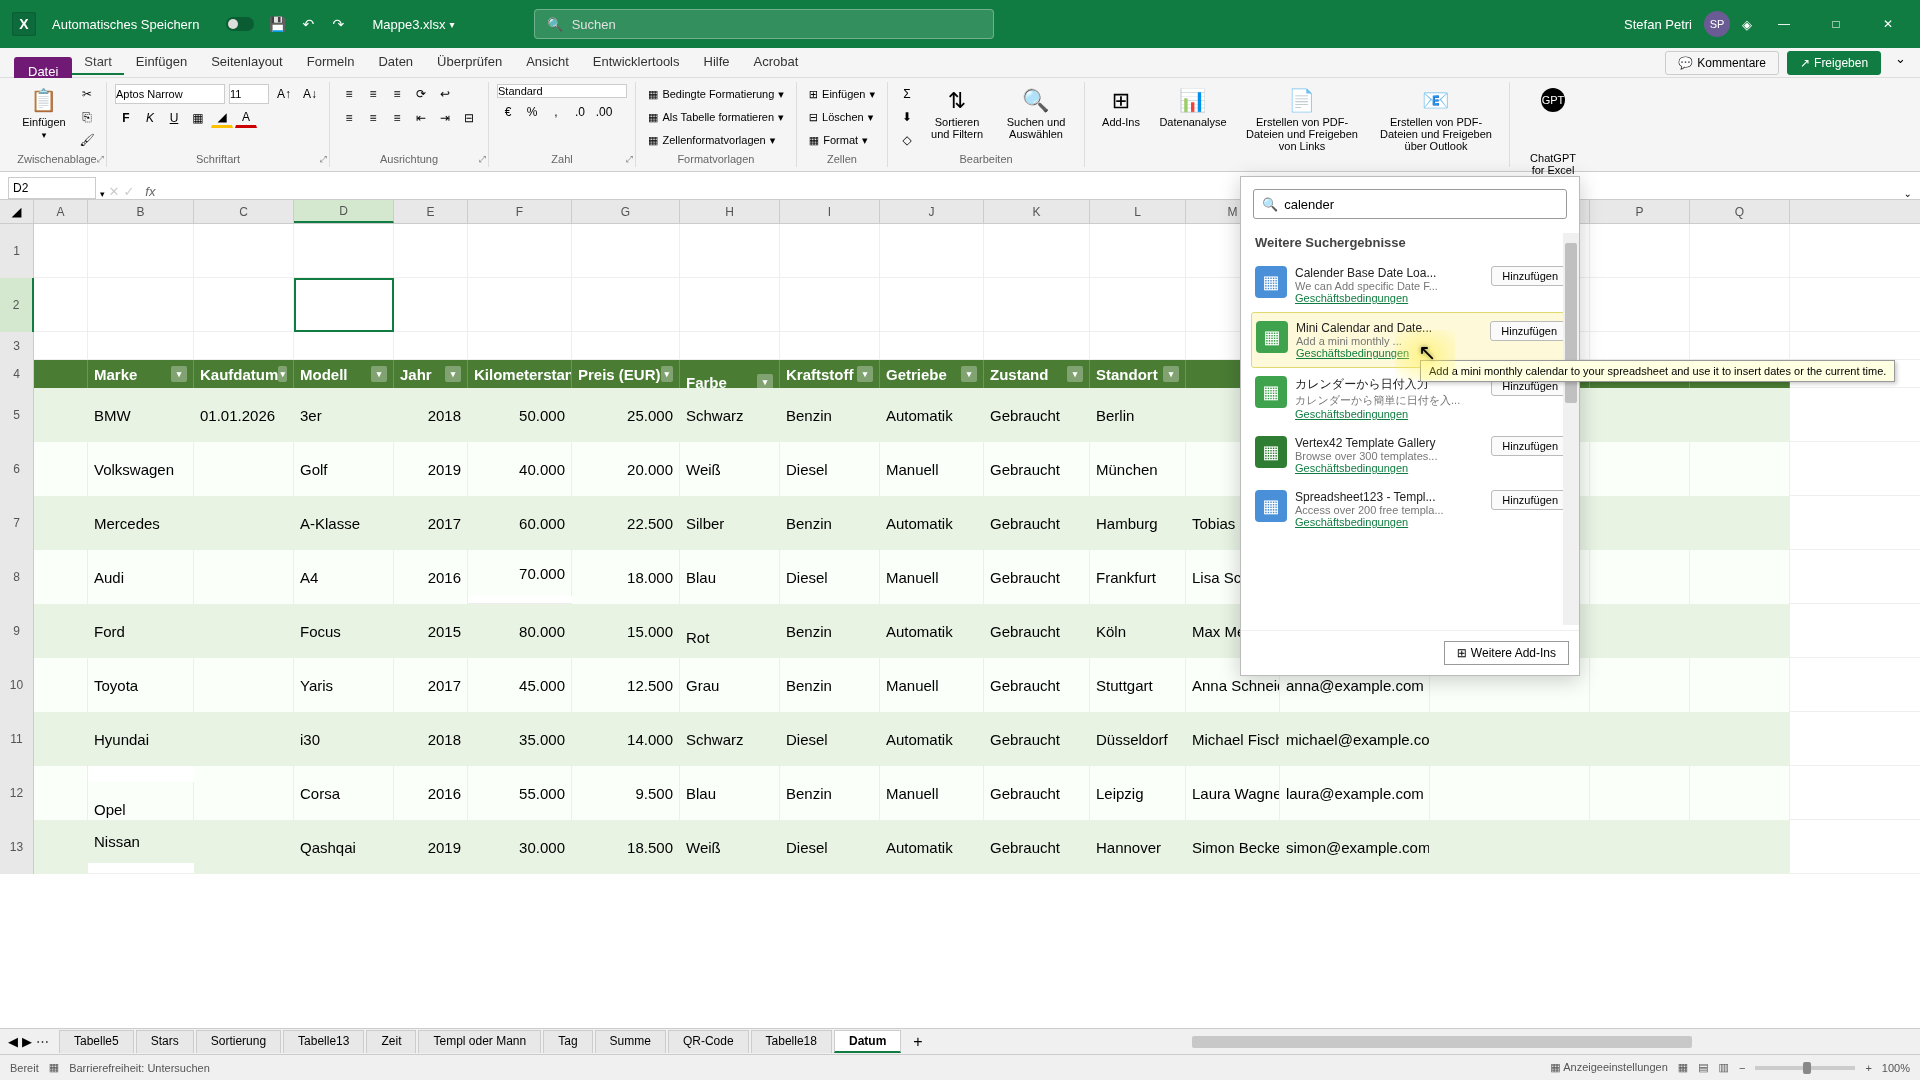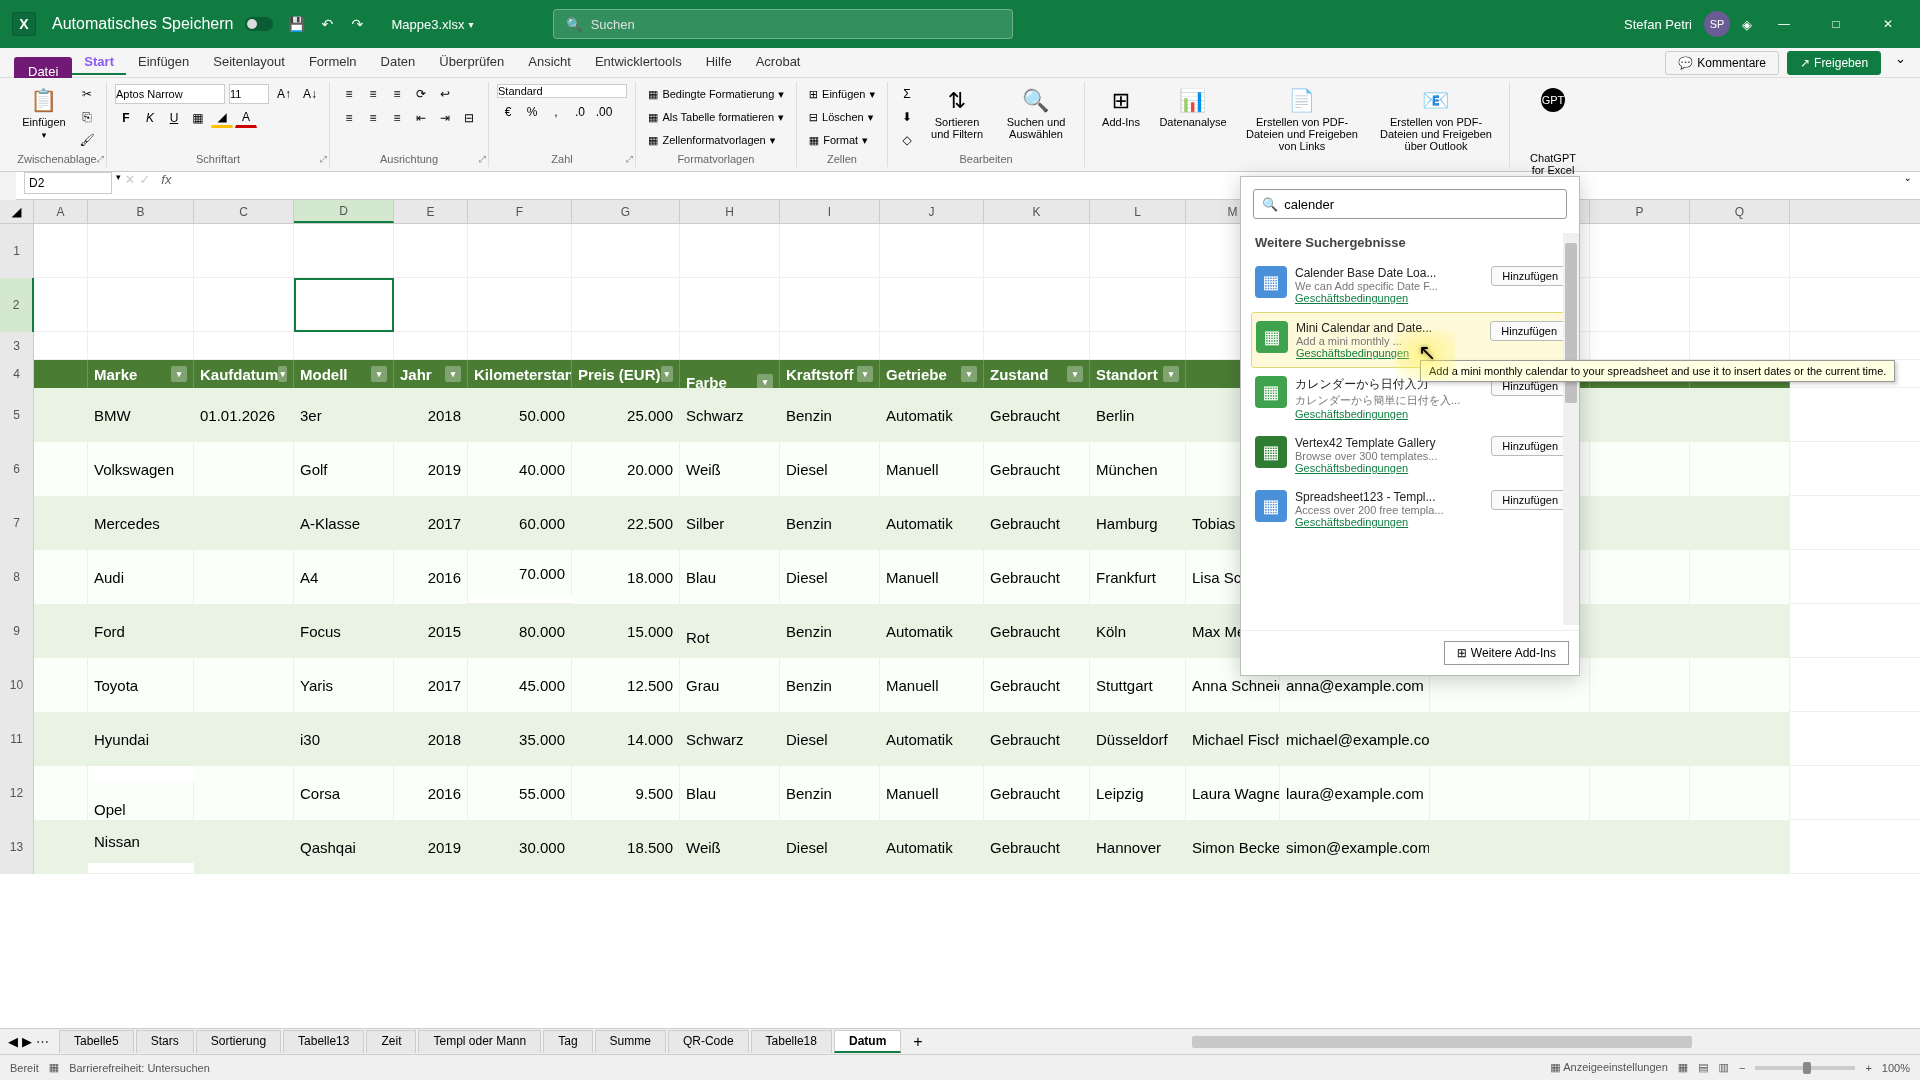--- a/index.html
+++ b/index.html
@@ -1,58 +1,58 @@
 <!DOCTYPE html>
 <html><head>
 <meta charset="utf-8">
 <style>
   * { box-sizing: border-box; margin: 0; padding: 0; font-family: 'Segoe UI', Arial, sans-serif; }
   body { background: #f3f3f3; width: 1920px; height: 1080px; overflow: hidden; font-size: 13px; display: flex; flex-direction: column; }
   
   
   .titlebar { height: 48px; background: #107c41; display: flex; align-items: center; padding: 0 12px; color: #fff; }
   .excel-icon { width: 24px; height: 24px; background: #0d6a3a; border-radius: 2px; display: flex; align-items: center; justify-content: center; font-weight: bold; font-size: 14px; margin-right: 16px; border: 1px solid #0a5c32;}
-  .autosave { font-size: 16px; margin-right: 12px; }
+  .autosave { font-size: 13px; margin-right: 27px; }
   .toggle { width: 28px; height: 14px; background: #0a5c32; border-radius: 7px; position: relative; margin-right: 12px; }
   .toggle::after { content: ""; position: absolute; left: 2px; top: 2px; width: 10px; height: 10px; background: #ddd; border-radius: 50%; }
   .qat-btn { width: 24px; height: 24px; display: flex; align-items: center; justify-content: center; margin-right: 6px; font-size: 14px; }
   .filename { margin-left: 16px; font-size: 13px; }
   .search-box-top { flex: 0 0 460px; height: 30px; background: rgba(255,255,255,0.15); border-radius: 4px; display: flex; align-items: center; padding: 0 12px; margin-left: 80px; border: 1px solid rgba(255,255,255,0.3);}
   .search-box-top input { background: transparent; border: none; color: #fff; outline: none; flex: 1; margin-left: 8px; font-size: 13px;}
   .search-box-top input::placeholder { color: #e0e0e0; }
   .title-right { margin-left: auto; display: flex; align-items: center; gap: 12px; }
   .user-avatar { width: 26px; height: 26px; background: #6b5b95; border-radius: 50%; display:flex; align-items:center; justify-content:center; font-size:11px;}
   .win-btn { width: 40px; height: 32px; display:flex; align-items:center; justify-content:center; font-size:12px;}
 
   
   .menubar { height: 30px; background: #f5f5f5; display: flex; align-items: center; padding: 0 14px; border-bottom: 1px solid #ddd; }
   .menu-item { padding: 4px 12px; font-size: 13px; color: #333; cursor: pointer; }
   .menu-item.filemenu { background:#701a75; color:#fff; border-radius:3px 3px 0 0; padding:7px 14px;margin-top:17px;}
-  .menu-item.active { border-bottom: 2px solid #107c41; color: #8b5cf6; font-weight: 700; }
+  .menu-item.active { border-bottom: 2px solid #107c41; color: #404040; font-weight: 400; }
   .menu-right { margin-left: auto; display: flex; gap: 8px; }
   .comments-btn, .share-btn { padding: 4px 12px; font-size: 12px; border: 1px solid #ccc; border-radius: 3px; display:flex; align-items:center; gap:4px;}
   .share-btn { background: #107c41; color: #fff; border-color: #107c41; }
 
   
   .ribbon { height: 94px; background: #f5f5f5; display: flex; padding: 4px 8px; border-bottom: 1px solid #ccc; position: relative; }
   .ribbon-group { display:flex; flex-direction:column; align-items:center; padding: 0 8px; border-right: 1px solid #ddd; position: relative;}
   .ribbon-group:last-child { border-right: none;}
   .group-body { display:flex; gap:4px; flex:1; align-items:flex-start; padding-top:2px;}
   .group-label { font-size: 11px; color: #666; margin-top: auto; padding-bottom: 2px;}
   .big-btn { display:flex; flex-direction:column; align-items:center; justify-content:center; padding: 4px 6px; font-size:11px; width: 56px; text-align:center; gap:2px;}
   .big-btn .ico { font-size: 22px; }
   .small-row { display:flex; flex-direction:column; gap:3px; }
   .small-btn { display:flex; align-items:center; gap:4px; font-size:11px; padding: 1px 4px; height:20px;}
   .font-select { width: 110px; font-size:11px; border:1px solid #ccc; background:#fff;}
   .size-select { width: 40px; font-size:11px; border:1px solid #ccc; background:#fff;}
   .ico-btn { width: 22px; height: 20px; display:inline-flex; align-items:center; justify-content:center; font-size:12px; border:1px solid transparent;}
   .dialog-launch { font-size:9px; color:#666; position:absolute; right:2px; bottom:2px;}
 
   
-  .formula-bar { height: 28px; background: #fff; border-bottom: 1px solid #ccc; display:flex; align-items:flex-start; padding: 0 8px; gap: 4px; margin-left: 16px;}
+  .formula-bar { height: 28px; background: #fff; border-bottom: 1px solid #ccc; display:flex; align-items:flex-end; padding: 0 8px; gap: 4px;}
   .namebox { width: 88px; height:22px; border:1px solid #ccc; font-size:12px; padding: 0 4px;}
   .fx-btn { width:24px; font-style:italic; color:#666; text-align:center;}
   .formula-input { flex:1; border:none; outline:none; font-size:12px;}
 
   
   .grid-area { flex: 1; position: relative; background: #fff; overflow: hidden; }
   .col-headers { display:flex; height: 24px; background: #e8e8e8; border-bottom: 1px solid #ccc; position: sticky; top:0; }
   .corner { width: 34px; flex-shrink:0; border-right:1px solid #ccc; background:#e8e8e8; display:flex; align-items:center; justify-content:center;}
   .col-h { flex-shrink:0; border-right:1px solid #ccc; display:flex; align-items:center; justify-content:center; font-size:12px; color:#555; background:#e8e8e8;}
   .col-h.sel { background:#d4e8cf; border-bottom:2px solid #107c41;}

